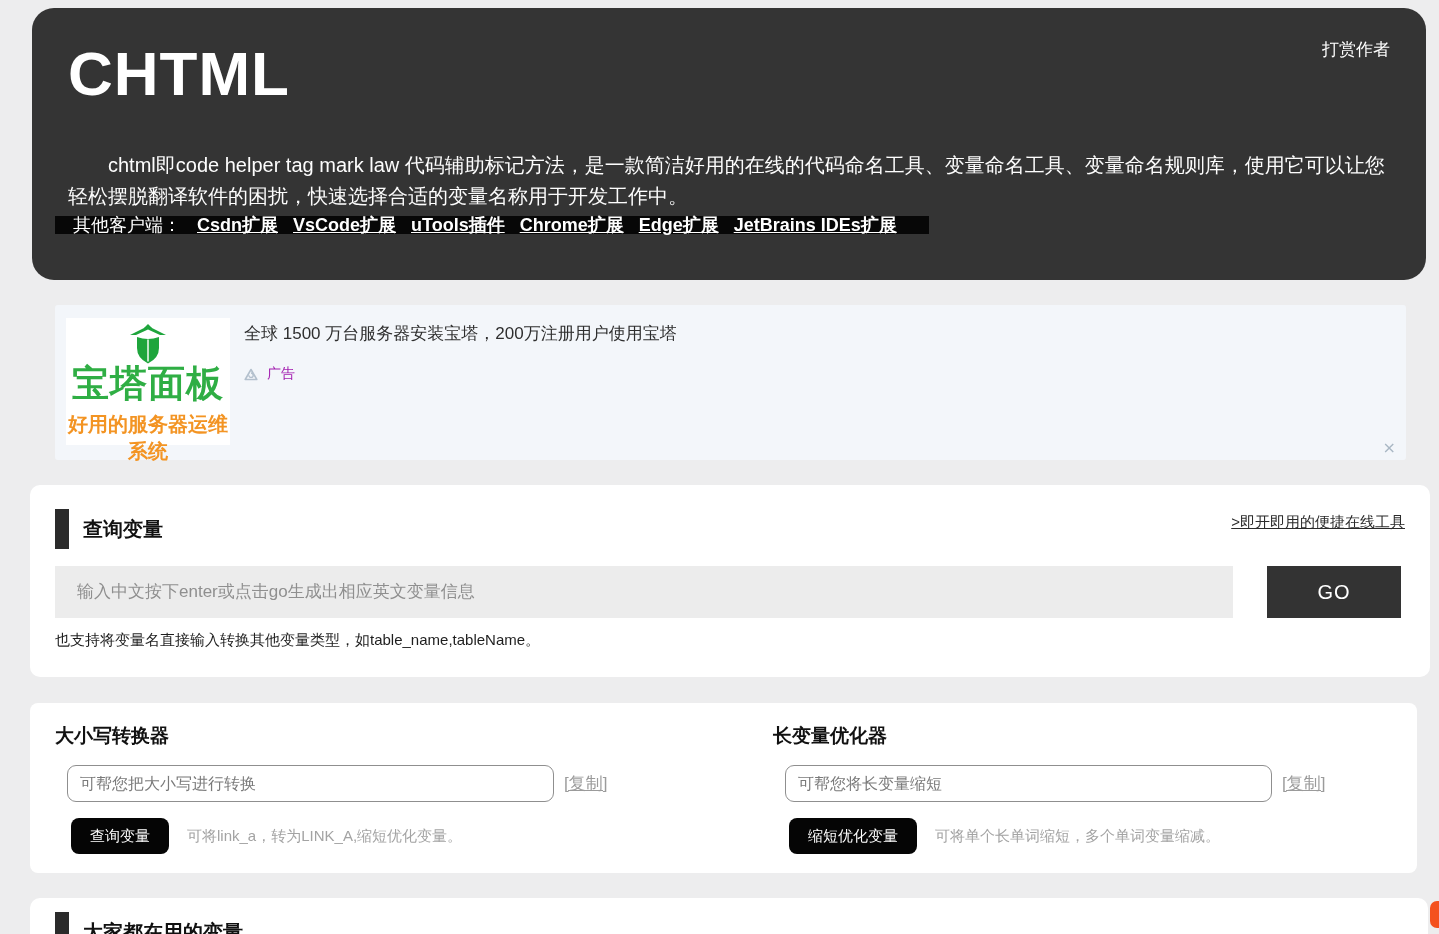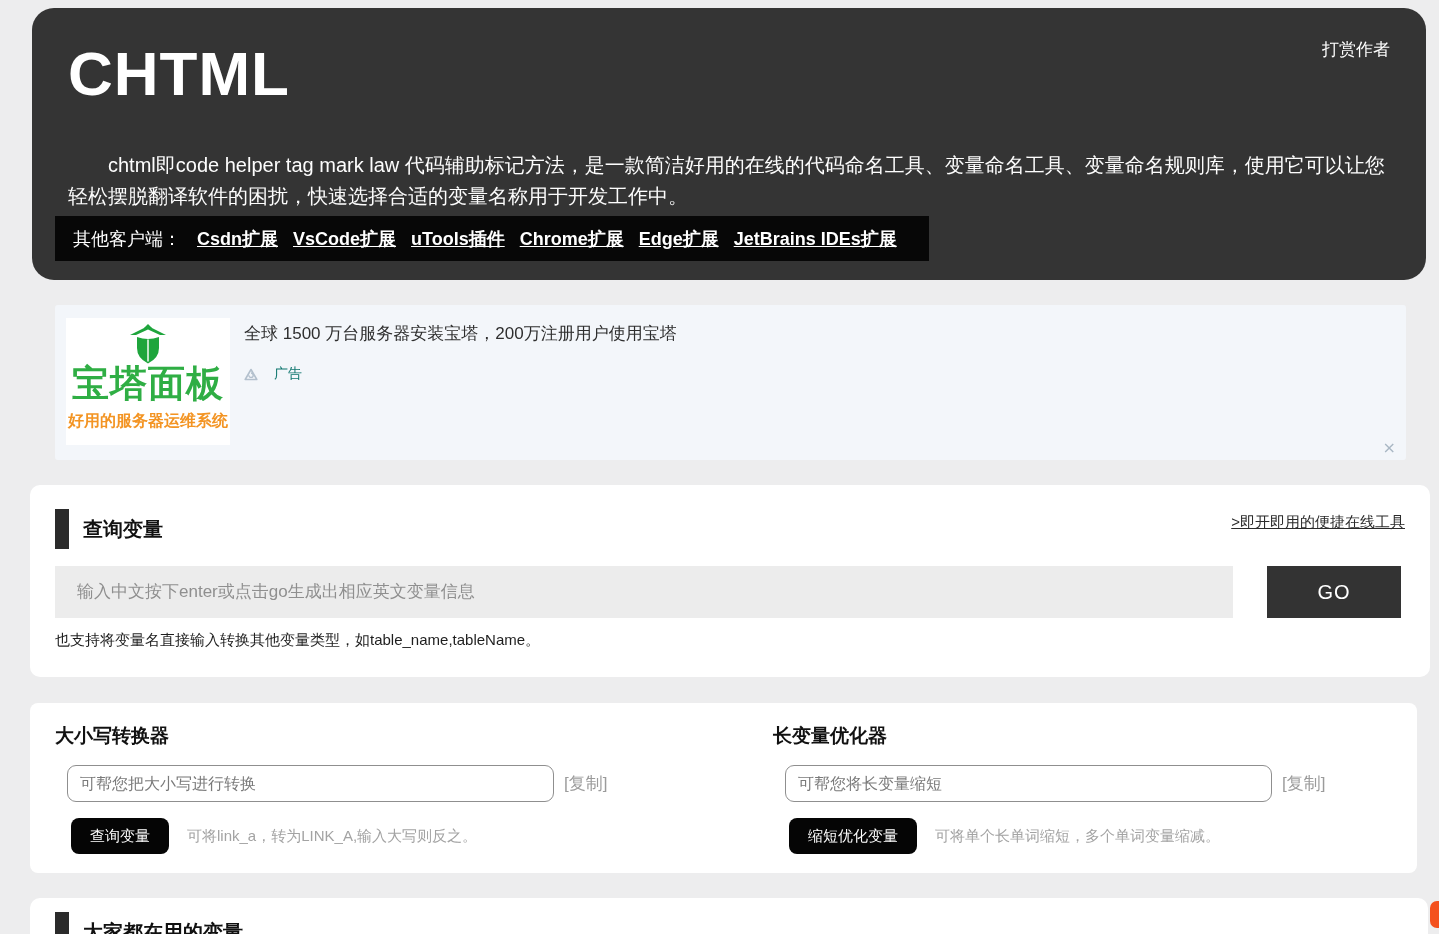--- a/index.html
+++ b/index.html
@@ -4,41 +4,41 @@
 <style>
   * { margin:0; padding:0; box-sizing:border-box; }
   html,body { width:1439px; height:934px; }
   body {
     position:relative;
     background:#ededee;
     overflow:hidden;
     font-family:"Liberation Sans","DejaVu Sans",sans-serif;
     color:#222;
   }
-  a { cursor:pointer; }
+  a { cursor:pointer;text-decoration:underline; }
 
   
   .hero {
     position:absolute; left:32px; top:8px; width:1394px; height:272px;
     background:#343434; border-radius:22px; color:#fff;
   }
   .reward-link {
     position:absolute; top:30px; right:36px;
     font-size:17px; color:#fff; text-decoration:none;
   }
   .hero-title {
     position:absolute; left:36px; top:30px;
     font-size:62px; font-weight:700; letter-spacing:1px; color:#fff;
   }
   .hero-desc {
     position:absolute; left:36px; top:142px; width:1326px;
     font-size:20px; line-height:31px; color:#fdfdfd; text-indent:2em;
   }
   .clients-bar {
-    position:absolute; left:23px; top:208px; height:45px;
+    position:absolute; left:23px; top:208px; height:18px;
     background:#070707; display:flex; align-items:center;
     padding:0 18px; font-size:18px; white-space:nowrap;
   }
   .clients-label { color:#fff; margin-right:16px; }
   .client-link {
     color:#fff; text-decoration:underline; font-weight:600; margin-right:15px;
   }
   .client-link:last-child { margin-right:14px; }
 
   
@@ -48,30 +48,30 @@
   }
   .ad-logo-box {
     position:absolute; left:11px; top:13px; width:164px; height:127px;
     background:#fff; text-align:center; cursor:pointer;
   }
   .ad-logo-icon { margin-top:6px; height:40px; }
   .ad-logo-title {
     font-size:37px; font-weight:700; color:#2fae44; line-height:40px; letter-spacing:1px;
   }
   .ad-logo-sub {
-    font-size:16px; font-weight:700; color:#f39423; margin-top:7px;
+    font-size:20px; font-weight:700; color:#f39423; margin-top:7px;
   }
   .ad-headline {
     position:absolute; left:189px; top:17px;
     font-size:17px; color:#2e2e2e; cursor:pointer;
   }
   .ad-tag {
     position:absolute; left:189px; top:60px;
-    display:flex; align-items:center; gap:16px;
-    font-size:14px; color:#0f766e;
+    display:flex; align-items:center; gap:9px;
+    font-size:14px; color:#a21caf;
   }
   .ad-close {
     position:absolute; right:10px; bottom:3px;
     font-size:16px; color:#a9b7c4; cursor:pointer;
     font-family:"DejaVu Sans",sans-serif;
   }
 
   
   .card { background:#fff; border-radius:10px; position:absolute; }
   .query-card { left:30px; top:485px; width:1400px; height:192px; }
@@ -187,21 +187,21 @@
 </div>
 
 <div class="card tool-card tool-card-left">
   <div class="tool-title">大小写转换器</div>
   <div class="tool-input-row">
     <input class="tool-input" type="text" placeholder="可帮您把大小写进行转换" style="">
     <a class="copy-link">[复制]</a>
   </div>
   <div class="tool-action-row">
     <button class="tool-button">查询变量</button>
-    <span class="tool-hint">可将link_a，转为LINK_A,输入大写则反之。</span>
+    <span class="tool-hint">可将link_a，转为LINK_A,缩短优化变量。</span>
   </div>
 </div>
 
 <div class="card tool-card tool-card-right">
   <div class="tool-title">长变量优化器</div>
   <div class="tool-input-row">
     <input class="tool-input" type="text" placeholder="可帮您将长变量缩短" style="">
     <a class="copy-link">[复制]</a>
   </div>
   <div class="tool-action-row">

